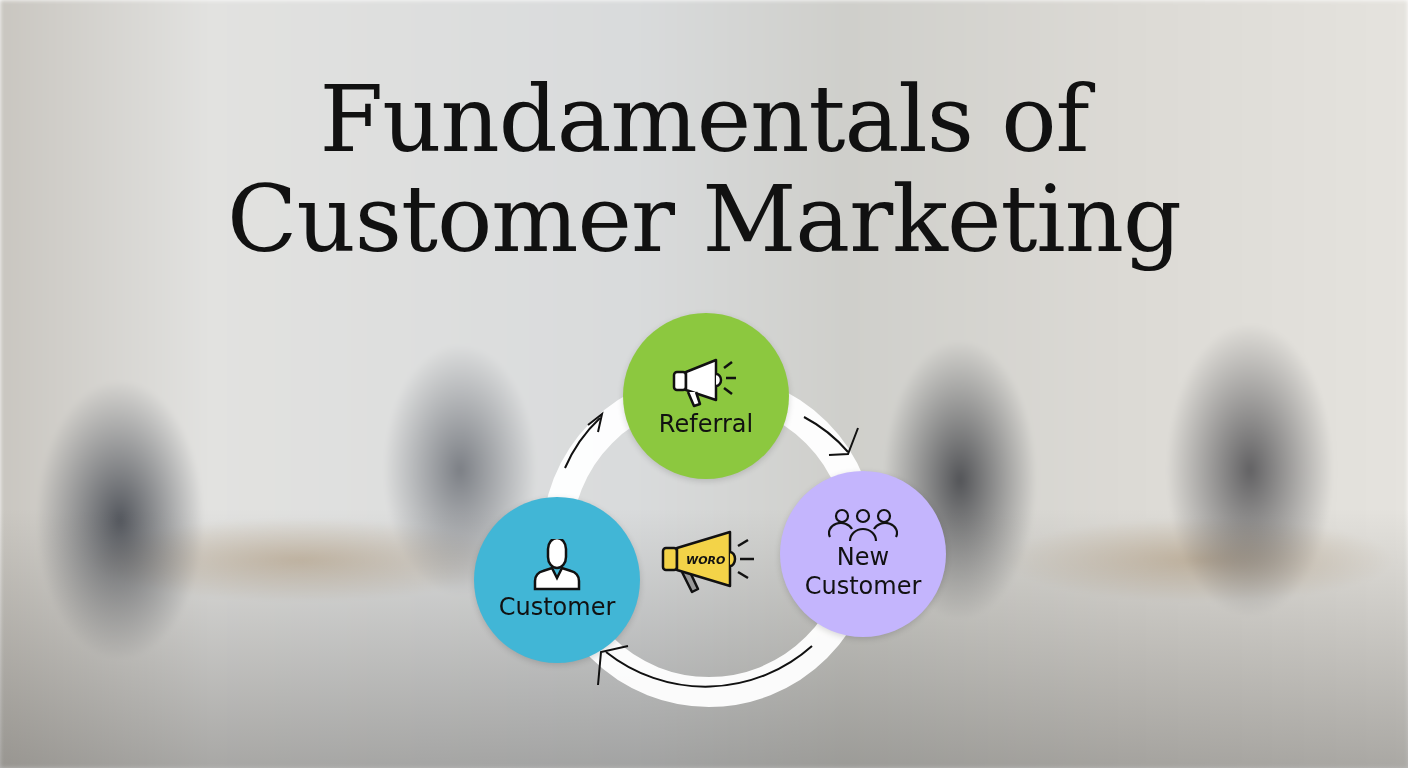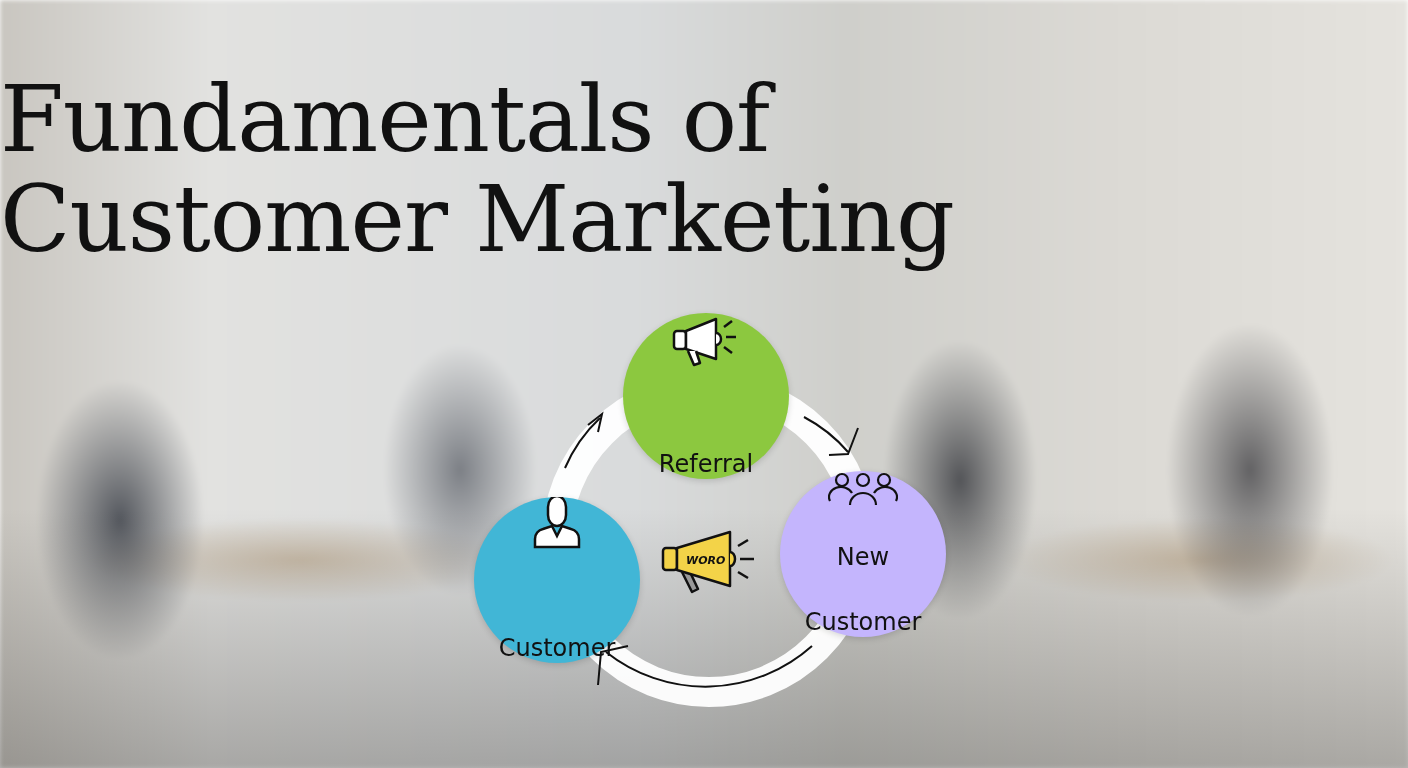--- a/index.html
+++ b/index.html
@@ -7,24 +7,24 @@
   .bg{position:absolute;inset:0;background:
       radial-gradient(ellipse 120px 200px at 120px 520px, rgba(40,45,55,.75), transparent 70%),
       radial-gradient(ellipse 110px 180px at 460px 470px, rgba(60,65,75,.6), transparent 70%),
       radial-gradient(ellipse 110px 200px at 960px 480px, rgba(40,42,48,.75), transparent 70%),
       radial-gradient(ellipse 120px 210px at 1250px 470px, rgba(45,45,50,.7), transparent 70%),
       radial-gradient(ellipse 300px 60px at 300px 560px, rgba(170,140,100,.45), transparent 70%),
       radial-gradient(ellipse 280px 60px at 1200px 560px, rgba(170,140,100,.45), transparent 70%),
       linear-gradient(90deg,#c9c6c0 0%,#e2e2e0 15%,#d9dbdc 45%,#cfcfcb 60%,#dcdad5 80%,#e5e3de 100%);
       filter:blur(2px);}
   .bg-lower{position:absolute;left:0;right:0;bottom:0;height:260px;background:linear-gradient(180deg,rgba(0,0,0,0),rgba(60,58,55,.35));}
-  .title{position:absolute;left:0;right:0;top:70px;text-align:left;font-family:"DejaVu Serif",serif;color:#111;font-size:92px;line-height:100px;letter-spacing:-1px;}
+  .title{position:absolute;left:0;right:0;top:70px;text-align:center;font-family:"DejaVu Serif",serif;color:#111;font-size:92px;line-height:100px;letter-spacing:-1px;}
   .title div{display:block}
   .ring{position:absolute;left:0;top:0;}
-  .node{position:absolute;border-radius:50%;display:flex;flex-direction:column;align-items:center;justify-content:space-between;color:#111;font-family:"DejaVu Sans",sans-serif;box-shadow:0 2px 6px rgba(0,0,0,.15);}
+  .node{position:absolute;border-radius:50%;display:flex;flex-direction:column;align-items:center;justify-content:center;color:#111;font-family:"DejaVu Sans",sans-serif;box-shadow:0 2px 6px rgba(0,0,0,.15);}
   .node .lbl{font-size:24px;line-height:29px;text-align:center;}
   .referral{left:623px;top:313px;width:166px;height:166px;background:#8cc83f;}
   .customer{left:474px;top:497px;width:166px;height:166px;background:#41b6d6;}
   .newcust{left:780px;top:471px;width:166px;height:166px;background:#c4b5fd;}
   .center-icon{position:absolute;left:660px;top:528px;font-style:italic;}
 </style>
 </head>
 <body>
 
 <div class="bg"></div>

